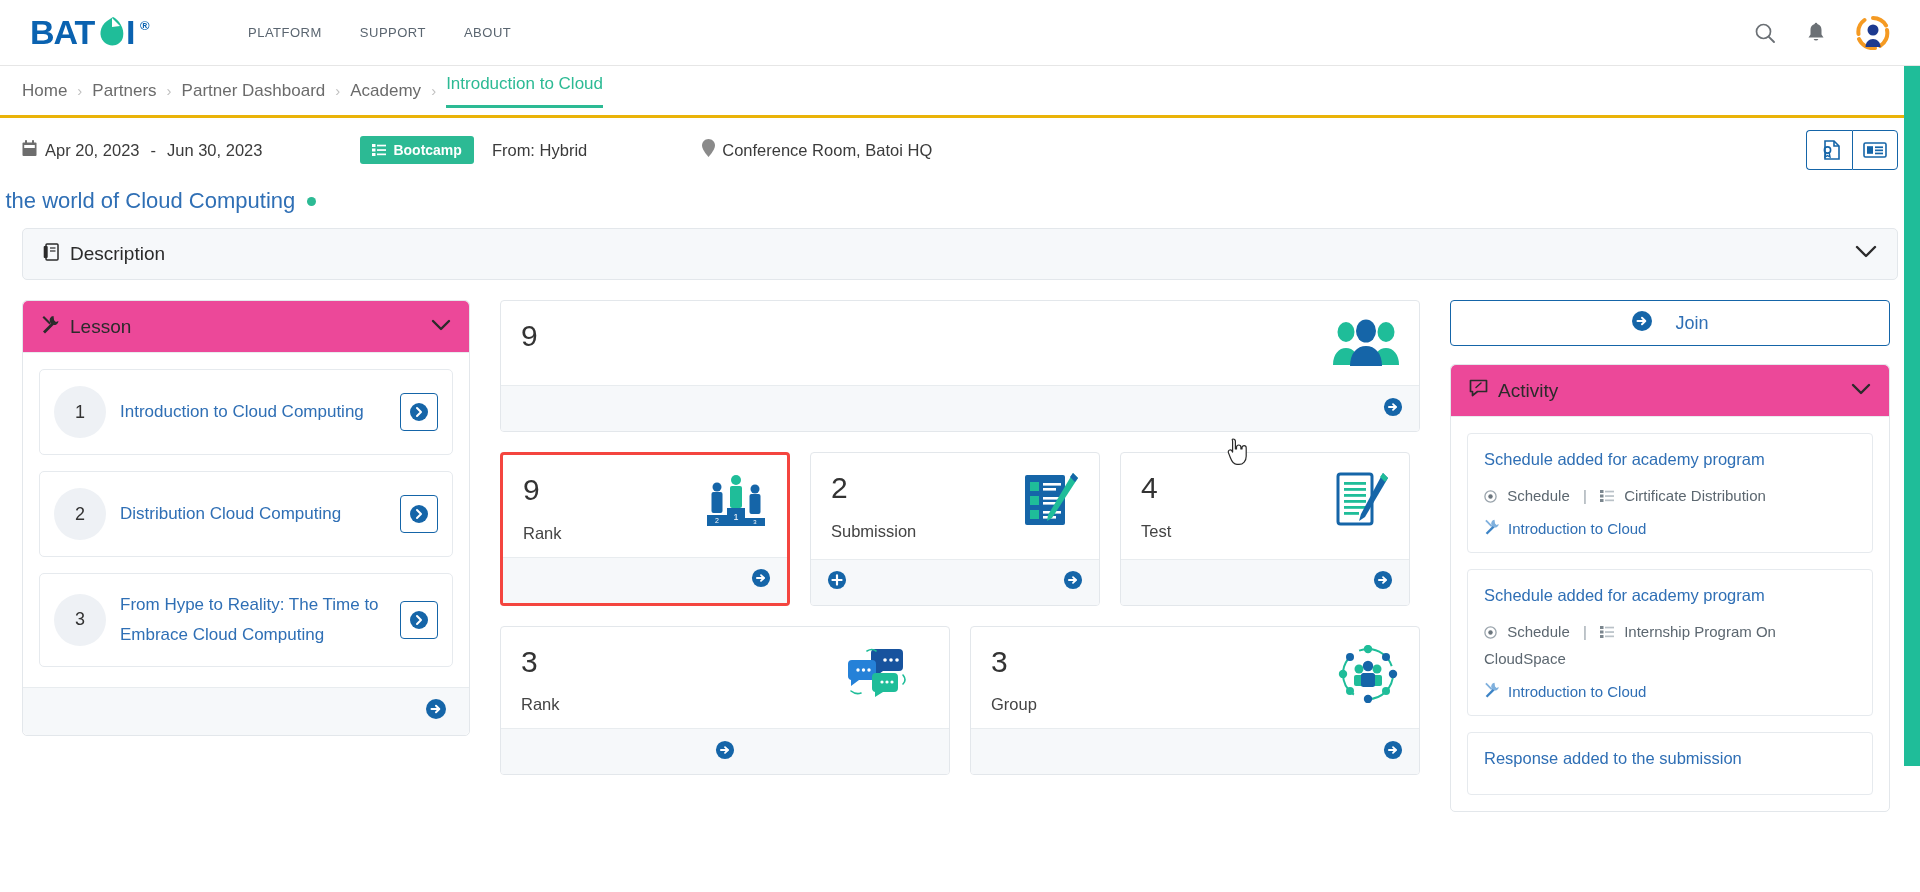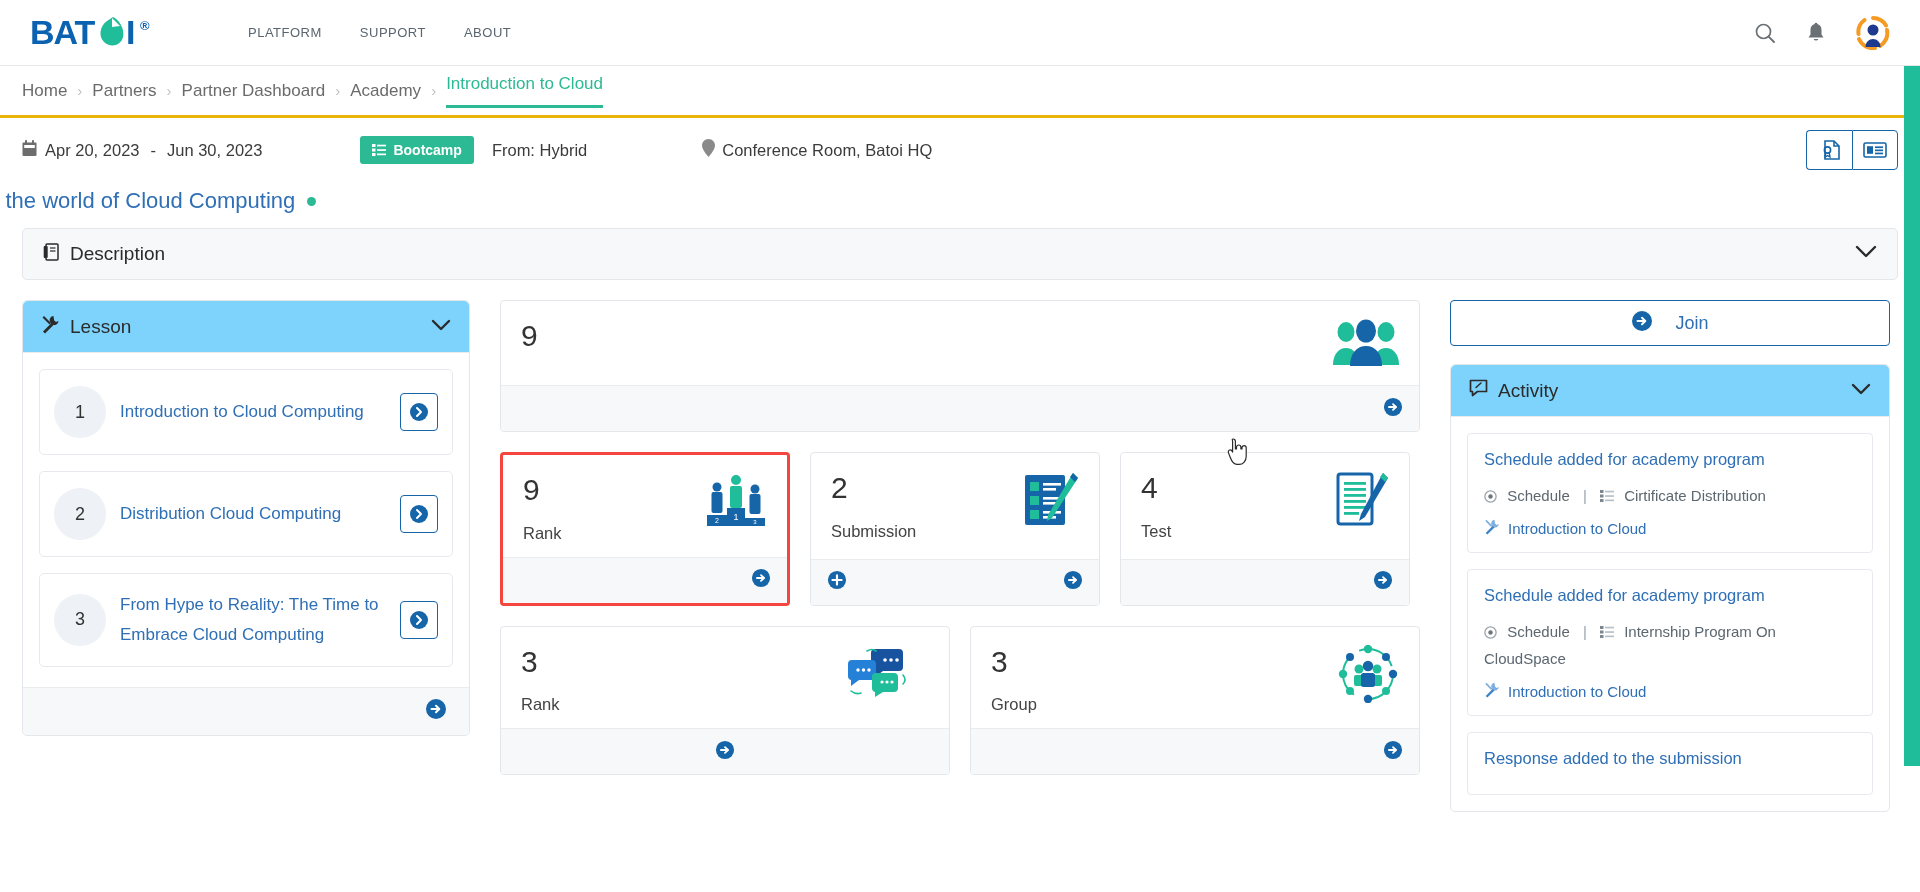--- a/index.html
+++ b/index.html
@@ -81,21 +81,21 @@
   .chev { margin-left:auto; cursor:pointer; }
 
   
   .main { display:flex; padding: 0 22px; gap:30px; align-items:flex-start; }
   .col-left { width: 448px; flex:none; }
   .col-mid  { width: 920px; flex:none; }
   .col-right{ width: 440px; flex:none; }
 
   .panel { border:1px solid #e3e7eb; border-radius:5px; background:#fff; }
   .panel-head {
-    height:52px; background:#7dd3fc; border-bottom:1px solid #e8ecef;
+    height:52px; background:#ec4899; border-bottom:1px solid #e8ecef;
     display:flex; align-items:center; padding:0 18px; border-radius:5px 5px 0 0;
   }
   .panel-head .t { font-size:19px; color:#2b2b2b; display:flex; align-items:center; gap:10px; }
   .panel-body { padding:16px; }
 
   .lesson-card {
     border:1px solid #e6eaee; border-radius:5px; padding:16px 14px;
     display:flex; align-items:center; margin-bottom:16px; background:#fff;
   }
   .lesson-num {

